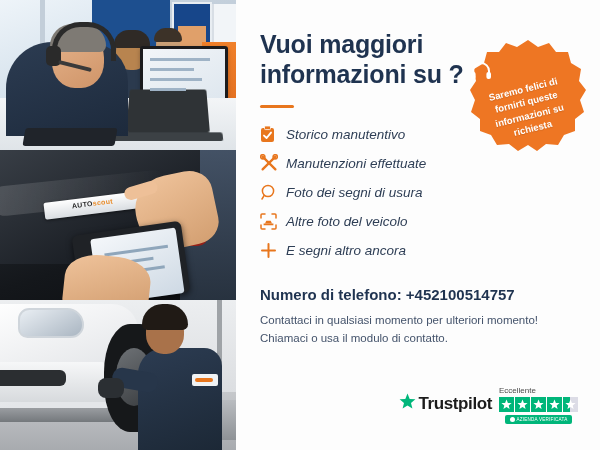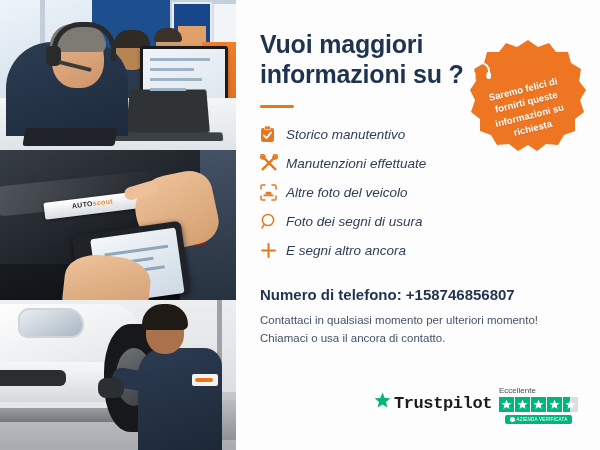--- a/index.html
+++ b/index.html
@@ -395,21 +395,20 @@
     bottom: 26px;
     display: flex;
     align-items: flex-end;
     gap: 7px;
   }
   .tp-brand {
     display: flex;
     align-items: center;
     gap: 3px;
     padding-bottom: 10px;
-    font-family: Liberation Mono, monospace;
   }
   .tp-name {
     font-size: 17px;
     font-weight: bold;
     color: #1c1c1c;
     letter-spacing: -0.4px;
   }
   .tp-right { display: flex; flex-direction: column; align-items: center; }
   .tp-rating {
     font-size: 8px;
@@ -566,62 +565,62 @@
             <circle cx="2.8" cy="2.8" r="2.1" fill="none" stroke="#e8761d" stroke-width="1.6"></circle>
             <circle cx="15.2" cy="2.8" r="2.1" fill="none" stroke="#e8761d" stroke-width="1.6"></circle>
           </svg>
         </span>
         <span class="f-label">Manutenzioni effettuate</span>
       </li>
 
       <li>
         <span class="f-icon">
           <svg width="17" height="17" viewBox="0 0 17 17">
+            <circle cx="8" cy="7" r="5.6" fill="none" stroke="#e8761d" stroke-width="1.5"></circle>
+            <line x1="4.2" y1="11.4" x2="2" y2="15" stroke="#e8761d" stroke-width="1.5" stroke-linecap="round"></line>
+          </svg>
+        </span>
+        <span class="f-label">Foto dei segni di usura</span>
+      </li>
+
+      <li>
+        <span class="f-icon">
+          <svg width="17" height="17" viewBox="0 0 17 17">
             <g fill="none" stroke="#e8761d" stroke-width="1.5" stroke-linecap="round">
               <path d="M1 5 V2 a1 1 0 0 1 1-1 h3"></path>
               <path d="M16 5 V2 a1 1 0 0 0-1-1 h-3"></path>
               <path d="M1 12 v3 a1 1 0 0 0 1 1 h3"></path>
               <path d="M16 12 v3 a1 1 0 0 1-1 1 h-3"></path>
             </g>
             <path d="M3.6 10.4 h9.8 v1.8 h-9.8 z" fill="#e8761d"></path>
             <path d="M5 10.4 l1.3-2.6 h4.4 l1.3 2.6 z" fill="#e8761d"></path>
           </svg>
         </span>
         <span class="f-label">Altre foto del veicolo</span>
       </li>
 
       <li>
         <span class="f-icon">
           <svg width="17" height="17" viewBox="0 0 17 17">
-            <circle cx="8" cy="7" r="5.6" fill="none" stroke="#e8761d" stroke-width="1.5"></circle>
-            <line x1="4.2" y1="11.4" x2="2" y2="15" stroke="#e8761d" stroke-width="1.5" stroke-linecap="round"></line>
-          </svg>
-        </span>
-        <span class="f-label">Foto dei segni di usura</span>
-      </li>
-
-      <li>
-        <span class="f-icon">
-          <svg width="17" height="17" viewBox="0 0 17 17">
             <g stroke="#e8761d" stroke-width="2" stroke-linecap="round">
               <line x1="8.5" y1="2" x2="8.5" y2="15"></line>
               <line x1="2" y1="8.5" x2="15" y2="8.5"></line>
             </g>
           </svg>
         </span>
         <span class="f-label">E segni altro ancora</span>
       </li>
 
     </ul>
 
-    <div class="phone">Numero di telefono: +158746856807</div>
+    <div class="phone">Numero di telefono: +452100514757</div>
 
     <div class="sub">
       <div>Contattaci in qualsiasi momento per ulteriori momento!</div>
-      <div>Chiamaci o usa il ancora di contatto.</div>
+      <div>Chiamaci o usa il modulo di contatto.</div>
     </div>
 
     <div class="trust">
       <div class="tp-brand">
         <span>
           <svg width="17" height="17" viewBox="0 0 17 17">
             <polygon fill="#00b67a" points="8.5,0.6 10.7,5.9 16.4,6.3 12,10 13.4,15.6 8.5,12.5 3.6,15.6 5,10 0.6,6.3 6.3,5.9"></polygon>
           </svg>
         </span>
         <span class="tp-name">Trustpilot</span>

